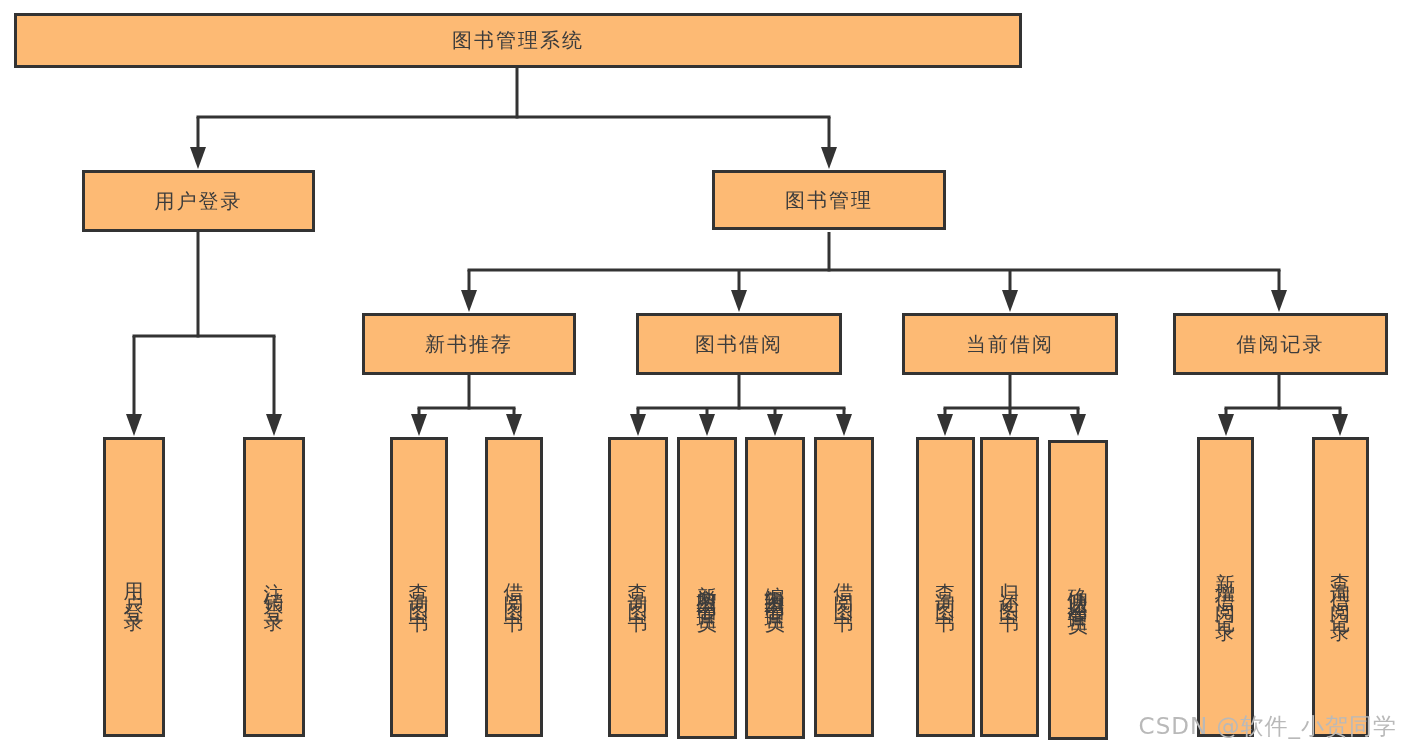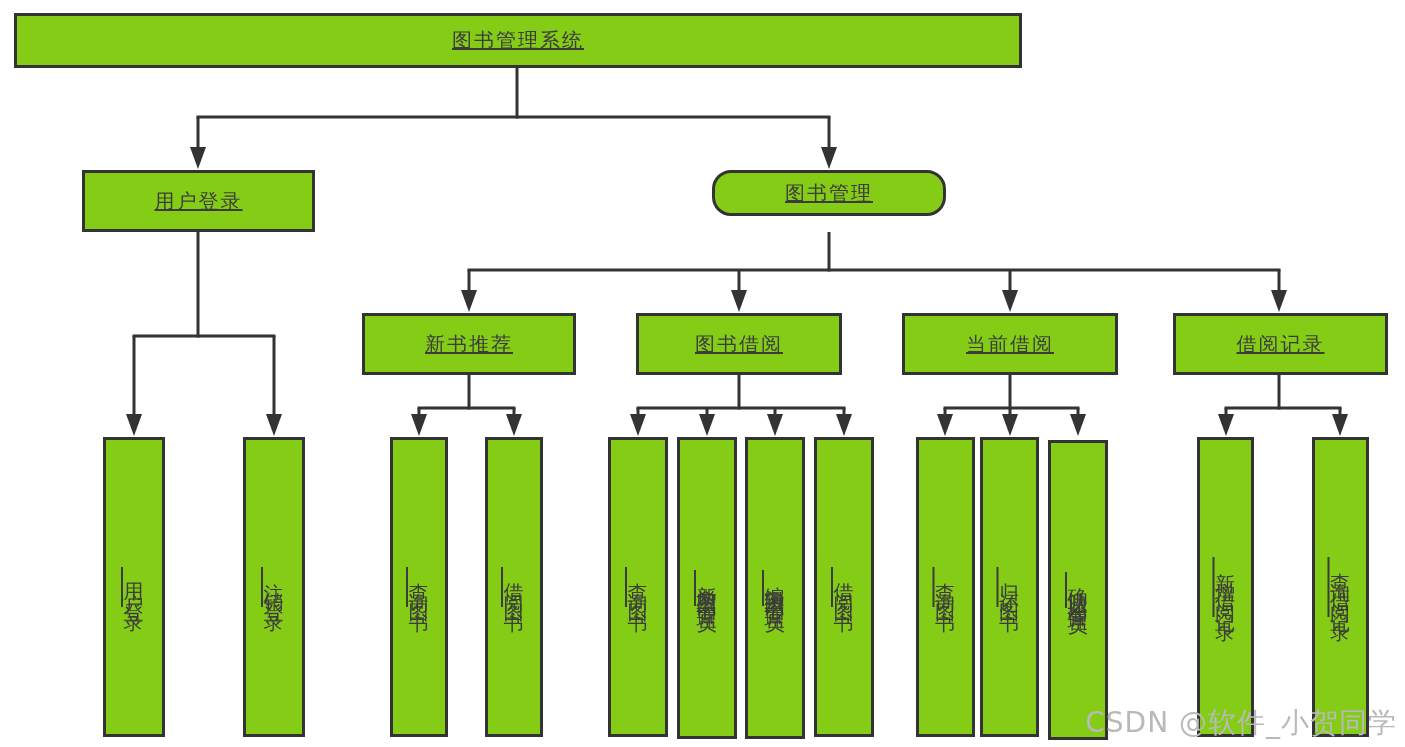--- a/index.html
+++ b/index.html
@@ -13,26 +13,25 @@
   }
   svg.connectors {
     position: absolute;
     left: 0; top: 0;
     color: var(--c-line, #333333);
   }
   .node {
     position: absolute;
     box-sizing: border-box;
     border: 3px solid var(--c-border, #333333);
-    background: #84cc16;
+    background: #fdba74;
     color: var(--c-text, #3c3c3c);
     display: flex;
     align-items: center;
     justify-content: center;
-    text-decoration: underline;
   }
   .node-h {
     font-size: 20px;
     letter-spacing: 2px;
     white-space: nowrap;
   }
   .node-v { }
   .vtext {
     writing-mode: vertical-rl;
     font-size: 20px;
@@ -40,21 +39,21 @@
     line-height: 1;
     white-space: nowrap;
   }
   .vtext.tight {
     letter-spacing: 4px;
   }
   .watermark {
     position: absolute;
     right: 8px;
     bottom: 5px;
-    font-size: 28px;
+    font-size: 23px;
     letter-spacing: 1px;
     color: var(--c-watermark, #b9b9b9);
     white-space: nowrap;
     z-index: 5;
   }
 </style>
 </head>
 <body>
 
 <div class="stage">
@@ -145,21 +144,21 @@
     </g>
     <g fill="currentColor" stroke="none">
       <polygon points="1226,436 1218,414 1234,414"></polygon>
       <polygon points="1340,436 1332,414 1348,414"></polygon>
     </g>
   </svg>
 
   <div class="node node-h" style="left:14px; top:13px; width:1008px; height:55px;">图书管理系统</div>
 
   <div class="node node-h" style="left:82px; top:170px; width:233px; height:62px;">用户登录</div>
-  <div class="node node-h" style="left:712px; top:170px; width:234px; height:46px;border-radius:19px;">图书管理</div>
+  <div class="node node-h" style="left:712px; top:170px; width:234px; height:60px;">图书管理</div>
 
   <div class="node node-h" style="left:362px; top:313px; width:214px; height:62px;">新书推荐</div>
   <div class="node node-h" style="left:636px; top:313px; width:206px; height:62px;">图书借阅</div>
   <div class="node node-h" style="left:902px; top:313px; width:216px; height:62px;text-align:center;">当前借阅</div>
   <div class="node node-h" style="left:1173px; top:313px; width:215px; height:62px;">借阅记录</div>
 
   <div class="node node-v" style="left:103px; top:437px; width:62px; height:300px;">
     <span class="vtext">用户登录</span>
   </div>
   <div class="node node-v" style="left:243px; top:437px; width:62px; height:300px;">

